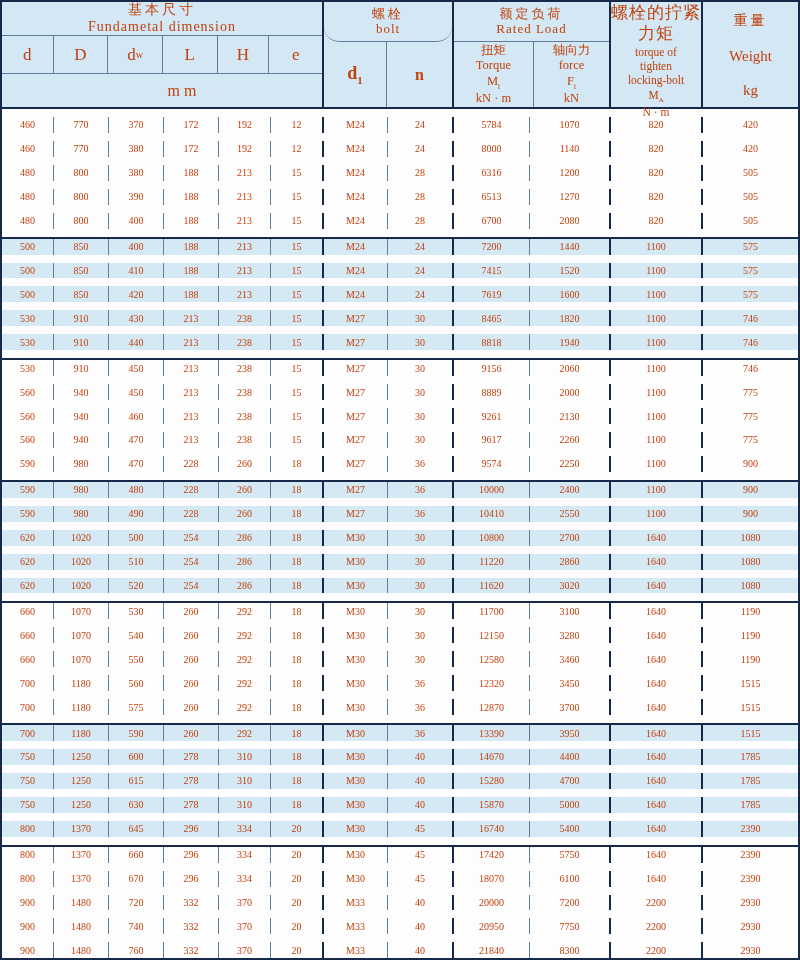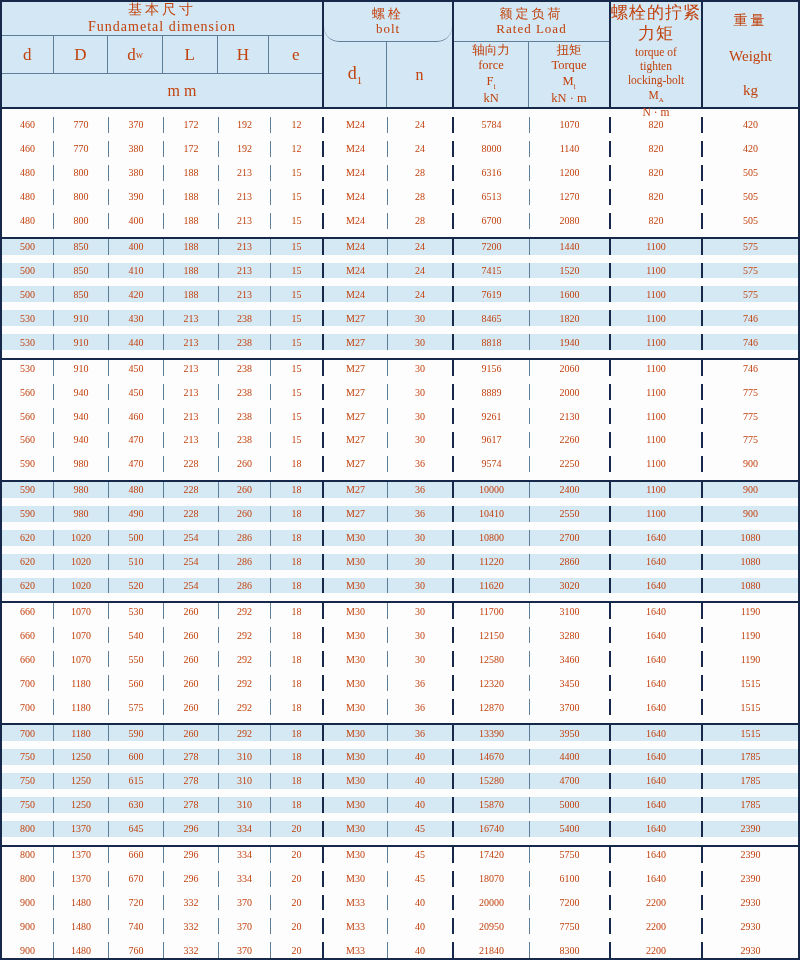--- a/index.html
+++ b/index.html
@@ -37,21 +37,21 @@
     font-size:17px;border-right:1px solid #5e7d98;
   }
   .dim-cols .hc:last-child{border-right:none;}
   .mm-band{flex:1;display:flex;align-items:center;justify-content:center;font-size:16px;letter-spacing:4px;margin-left:44px;}
   .sub-row{display:flex;flex:1;}
   .sub-row .hc{
     display:flex;flex-direction:column;align-items:center;justify-content:center;
     border-right:1px solid #5e7d98;line-height:1.25;
   }
   .sub-row .hc:last-child{border-right:none;}
-  .sym{font-size:18px;}
+  .sym{font-size:18px;font-weight:bold;}
   .small-lines{font-size:12.5px;}
   sub{font-size:0.6em;}
   .lock-cell{
     flex:1;display:flex;flex-direction:column;align-items:center;justify-content:center;
     line-height:1.25;font-size:11.5px;text-align:center;
   }
   .lock-cell .zh{font-size:17px;letter-spacing:1px;}
   .wt-cell{
     flex:1;display:flex;flex-direction:column;align-items:center;justify-content:space-between;
     padding:10px 0 8px 0;font-size:15px;
@@ -129,31 +129,31 @@
         </div>
       </div>
     </div>
 
     <div class="sec sec-load">
       <div class="band-title" style="flex:0 0 40px;">
         <span class="zh" style="font-size:13px;">额定负荷</span>
         <span class="en" style="font-size:13px;">Rated  Load</span>
       </div>
       <div class="sub-row">
+        <div class="hc w81 small-lines">
+          <span>扭矩</span>
+          <span>Torque</span>
+          <span><span>M</span><sub>t</sub></span>
+          <span>kN · m</span>
+        </div>
         <div class="hc w76 small-lines">
           <span>轴向力</span>
           <span>force</span>
           <span><span>F</span><sub>t</sub></span>
           <span>kN</span>
-        </div>
-        <div class="hc w81 small-lines">
-          <span>扭矩</span>
-          <span>Torque</span>
-          <span><span>M</span><sub>t</sub></span>
-          <span>kN · m</span>
         </div>
       </div>
     </div>
 
     <div class="sec sec-lock">
       <div class="lock-cell">
         <span class="zh">螺栓的拧紧</span>
         <span class="zh">力矩</span>
         <span>torque of</span>
         <span>tighten</span>

